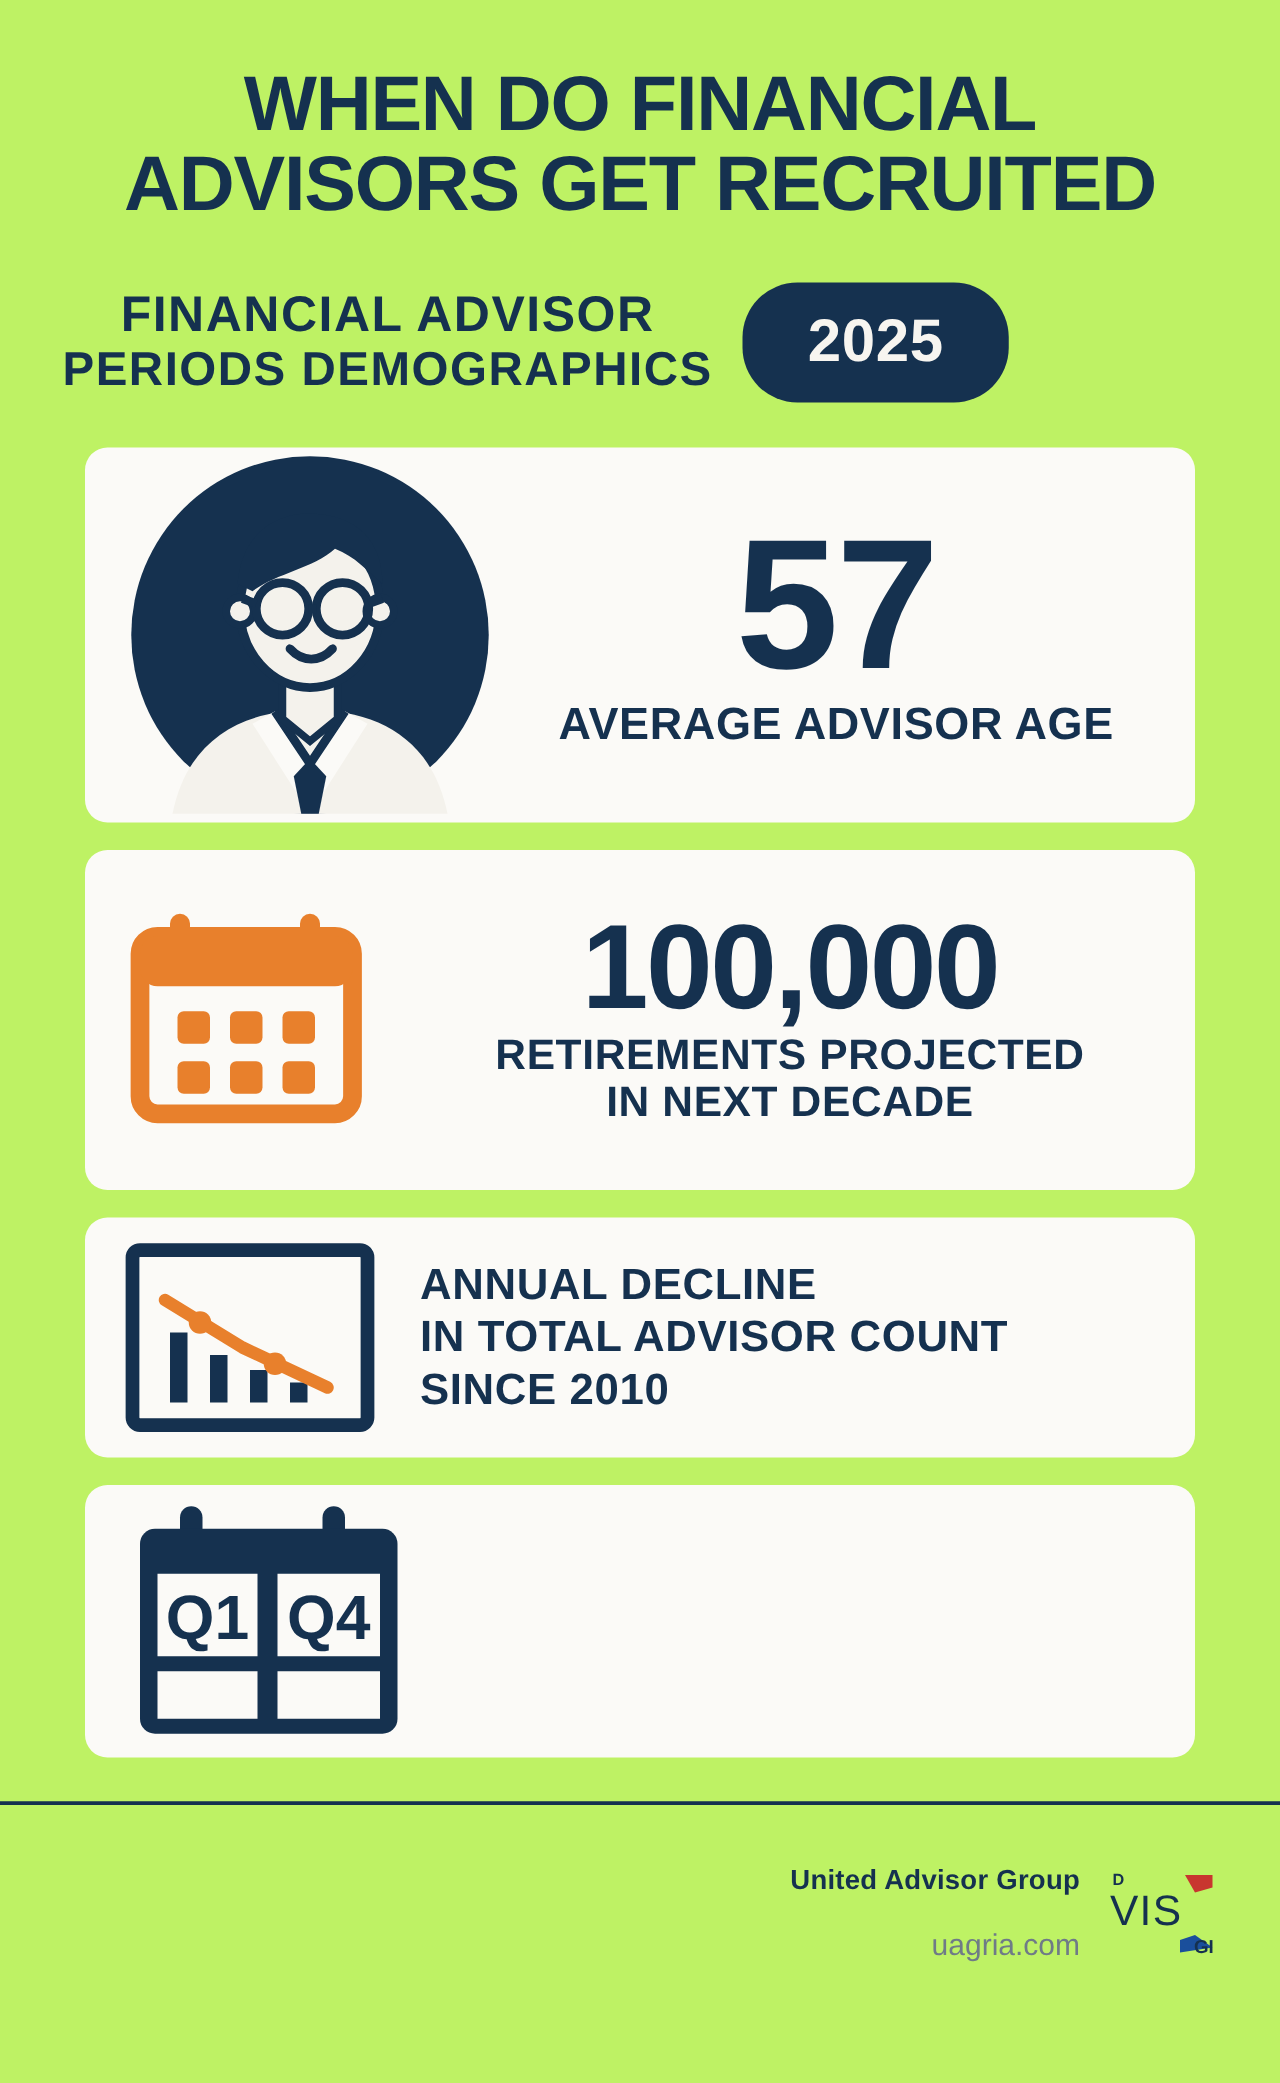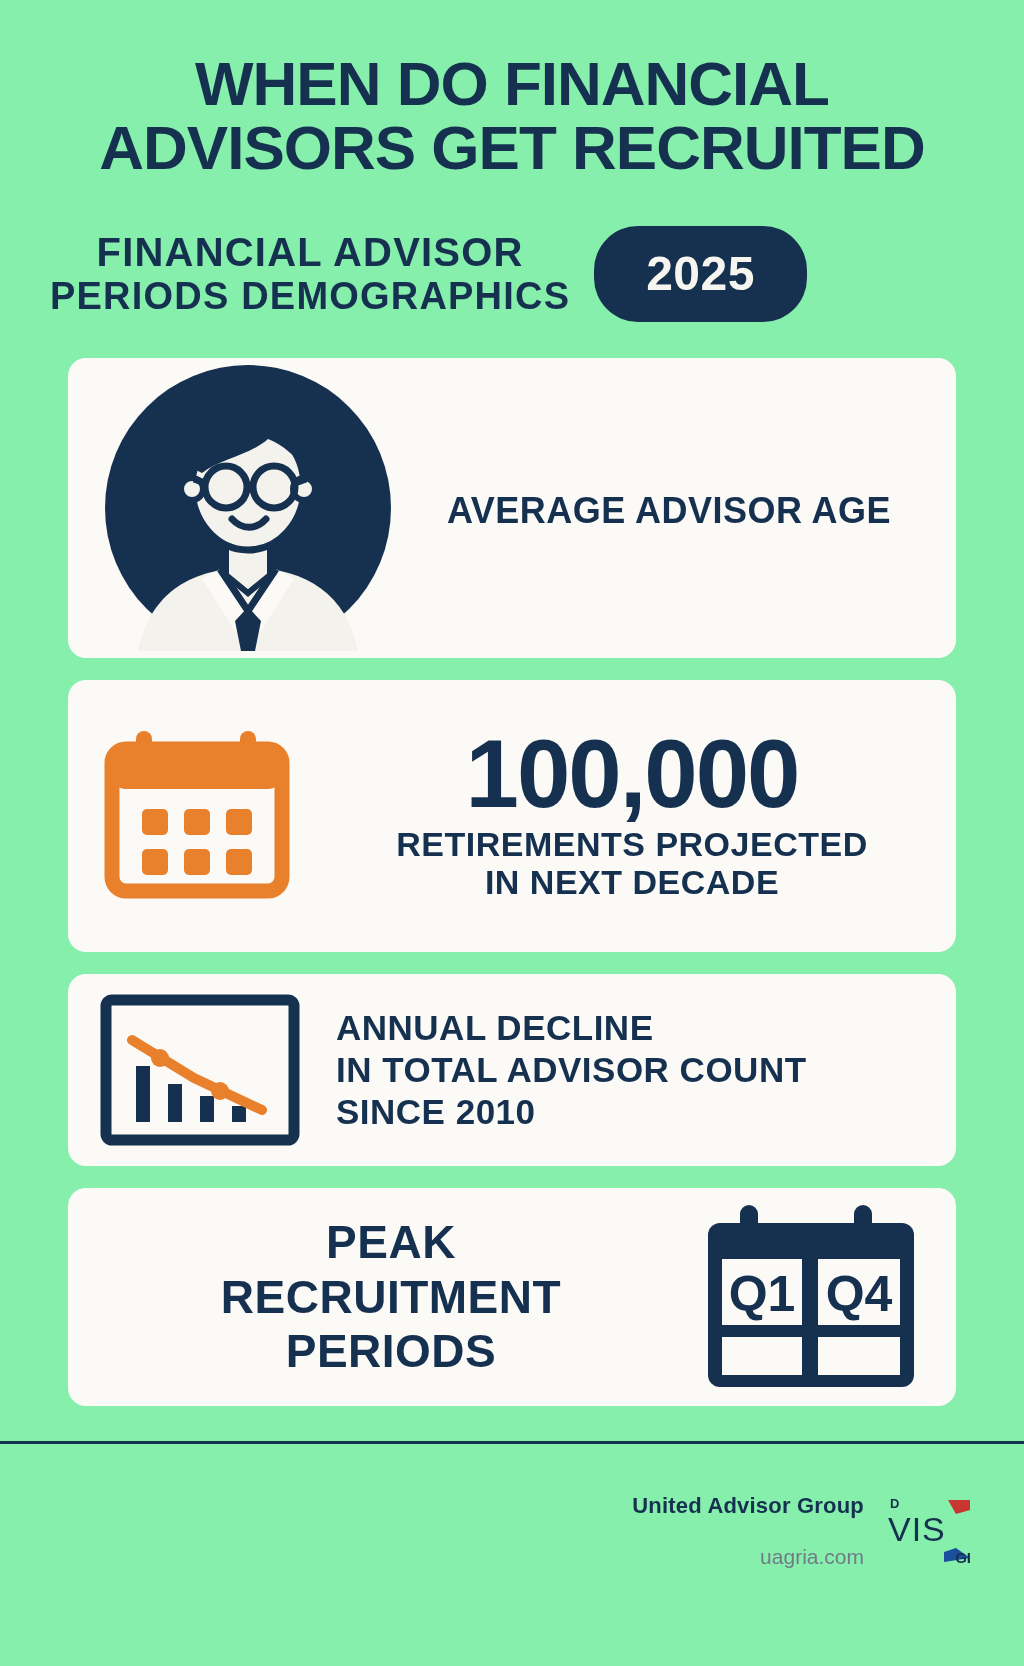--- a/index.html
+++ b/index.html
@@ -6,21 +6,21 @@
   html, body {
     width: 1024px;
     height: 1666px;
     background: #f7f5f0;
     font-family: "Liberation Sans", sans-serif;
   }
   .poster {
     position: relative;
     width: 1024px;
     height: 1666px;
-    background: #86efac;
+    background: #bef264;
     overflow: hidden;
   }
 
   
   .header {
     padding: 52px 40px 0 40px;
     text-align: center;
   }
   .title {
     color: #15314f;
@@ -123,21 +123,21 @@
   }
   .brandtext { text-align: right; }
   .brandname {
     color: #15314f;
     font-size: 22px;
     font-weight: 700;
     letter-spacing: 0.2px;
   }
   .brandurl {
     color: #6f7b87;
-    font-size: 21px;
+    font-size: 24px;
     margin-top: 26px;
   }
   .logo { width: 86px; height: 74px; position: relative; }
   .logo .lt { position: absolute; left: 4px; top: 2px; font-size: 13px; color: #15314f; font-weight: 700; }
   .logo .lvis { position: absolute; left: 2px; top: 16px; font-size: 34px; color: #15314f; font-weight: 400; letter-spacing: 1px; }
   .logo .lgi { position: absolute; right: 1px; bottom: 2px; font-size: 15px; color: #15314f; font-weight: 700; }
 </style>
 </head>
 <body>
 
@@ -182,20 +182,21 @@
           <path d="M92 104 C96 58 130 46 154 48 C188 50 208 70 208 104 C196 94 186 82 170 76 C152 92 122 96 104 110 Z" fill="#15314f"></path>
 
           <circle cx="128" cy="124" r="21" fill="none" stroke="#15314f" stroke-width="7"></circle>
           <circle cx="176" cy="124" r="21" fill="none" stroke="#15314f" stroke-width="7"></circle>
           <path d="M149 124 L155 124 M107 120 L96 116 M197 120 L208 116" stroke="#15314f" stroke-width="7" fill="none"></path>
 
           <path d="M134 156 C144 167 158 167 168 156" fill="none" stroke="#15314f" stroke-width="7" stroke-linecap="round"></path>
         </svg>
       </div>
       <div class="stat-block">
+        <div class="stat-number">57</div>
         <div class="stat-label">AVERAGE ADVISOR AGE</div>
       </div>
     </div>
 
     <div class="card c2">
       <div class="icon-wrap">
         <svg width="210" height="186" viewBox="0 0 210 186" aria-hidden="true">
           <rect x="38" y="8" width="16" height="34" rx="8" fill="#e8802c"></rect>
           <rect x="142" y="8" width="16" height="34" rx="8" fill="#e8802c"></rect>
           <rect x="14" y="26" width="170" height="142" rx="14" fill="none" stroke="#e8802c" stroke-width="15"></rect>
@@ -233,27 +234,20 @@
       <div class="stat-block">
         <div class="stat-label">
           <span>ANNUAL DECLINE</span><br>
           <span>IN TOTAL ADVISOR COUNT</span><br>
           <span>SINCE 2010</span>
         </div>
       </div>
     </div>
 
     <div class="card c4">
-      <div class="stat-block">
-        <div class="stat-label">
-          <span>PEAK</span><br>
-          <span>RECRUITMENT</span><br>
-          <span>PERIODS</span>
-        </div>
-      </div>
       <div class="icon-wrap">
         <svg width="232" height="192" viewBox="0 0 232 192" aria-hidden="true">
           <rect x="46" y="4" width="18" height="36" rx="9" fill="#15314f"></rect>
           <rect x="160" y="4" width="18" height="36" rx="9" fill="#15314f"></rect>
           <rect x="14" y="22" width="206" height="164" rx="12" fill="#15314f"></rect>
           <rect x="28" y="58" width="80" height="66" fill="#fbfaf7"></rect>
           <rect x="124" y="58" width="82" height="66" fill="#fbfaf7"></rect>
           <rect x="28" y="136" width="80" height="38" fill="#fbfaf7"></rect>
           <rect x="124" y="136" width="82" height="38" fill="#fbfaf7"></rect>
           <text x="68" y="110" text-anchor="middle" font-family="Liberation Sans, sans-serif" font-size="50" font-weight="bold" fill="#15314f">Q1</text>

